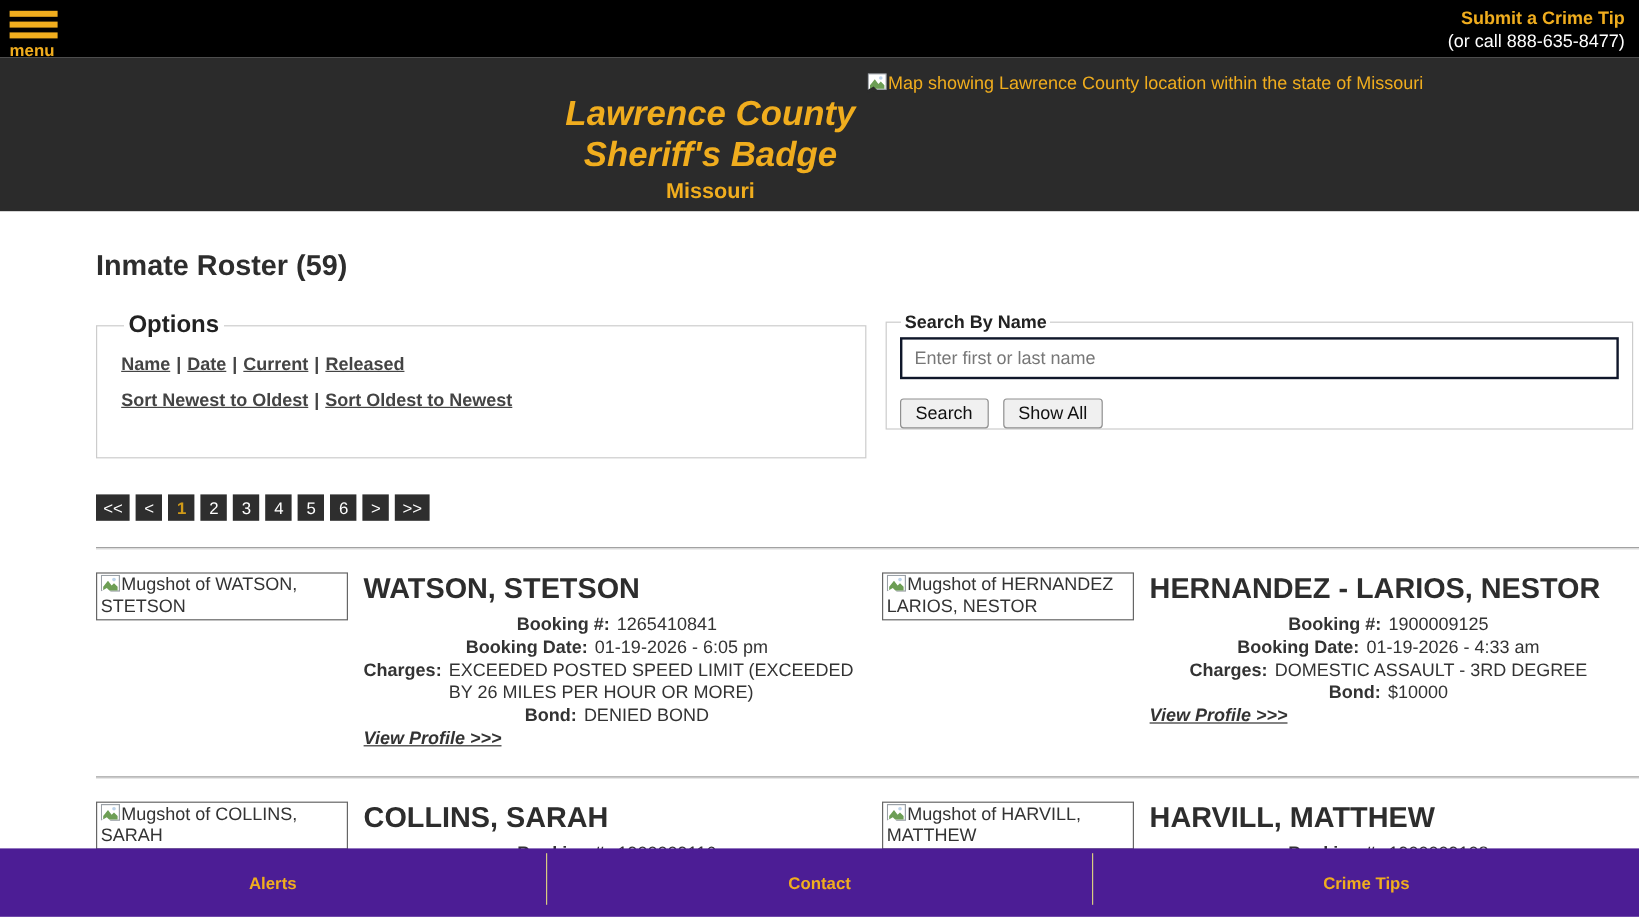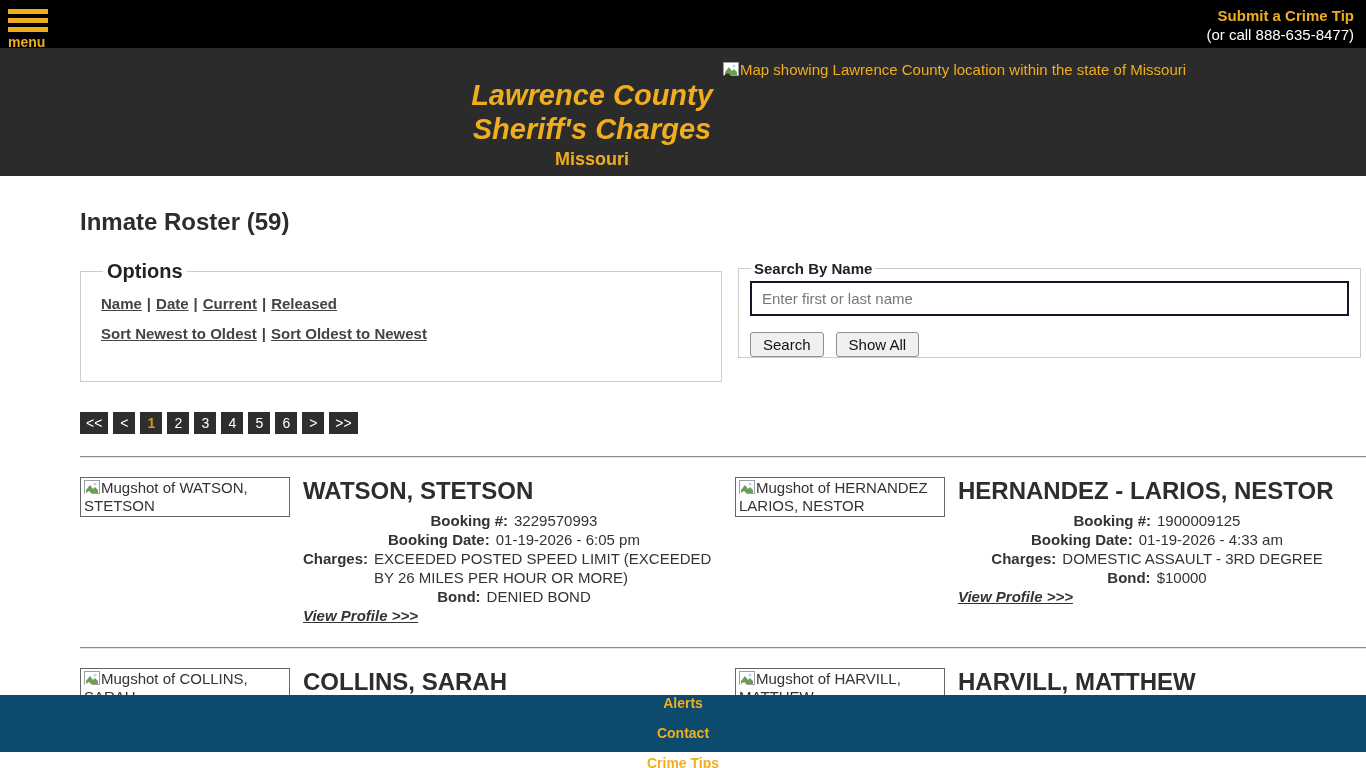--- a/index.html
+++ b/index.html
@@ -86,22 +86,22 @@
   .mug-box svg { vertical-align: -3px; margin-right: 1px; }
   .details { flex: 1; padding-right: 10px; }
   .iname { font-size: 24px; font-weight: bold; color: #2d2d2d; line-height: 27px; margin-bottom: 7px; }
   .frow { display: flex; font-size: 15px; line-height: 19px; justify-content: center; }
   .flbl { font-weight: bold; margin-right: 6px; white-space: nowrap; }
   .fval { max-width: 372px; }
   .view-profile { display: inline-block; color: #333; font-size: 15px; line-height: 19px; font-weight: bold; font-style: italic; text-decoration: underline; }
 
   
   .footer {
-    position: absolute; left: 0; right: 0; bottom: 16px; height: 57px;
-    background: #0c4a6e; display: flex; z-index: 10; flex-direction: column;
+    position: absolute; left: 0; right: 0; bottom: 4px; height: 57px;
+    background: #4c1d95; display: flex; z-index: 10;
   }
   .fsec { flex: 1; display: flex; align-items: center; justify-content: center; }
   .fsec a { color: #F0AD1E; font-size: 14px; font-weight: bold; text-decoration: none; }
   .fdiv { width: 1px; background: #D8CC80; margin: 4px 0 10px 0; }
 </style>
 </head>
 <body>
 
 <div class="topbar">
   <div class="topbar-left">
@@ -125,21 +125,21 @@
   <div class="broken-img map-alt">
     <svg width="16" height="16" viewBox="0 0 16 16">
         <rect x="0.5" y="0.5" width="15" height="13" fill="#ffffff" stroke="#9aa0a6"></rect>
         <path d="M2 10 L6 5 L9 9 L11 7 L14 10 L14 13 L2 13 Z" fill="#6d9e55"></path>
         <circle cx="11" cy="4" r="1.5" fill="#bcd3ea"></circle>
         <path d="M0 14 L5 11 L9 15 L0 16 Z" fill="#2B2B2B"></path>
       </svg><span>Map showing Lawrence County location within the state of Missouri</span>
   </div>
   <div class="title-block">
     <div class="title-line">Lawrence County</div>
-    <div class="title-line">Sheriff's Charges</div>
+    <div class="title-line">Sheriff's Badge</div>
     <div class="subtitle">Missouri</div>
   </div>
 </div>
 
 <div class="main">
   <h1 class="page-title">Inmate Roster (59)</h1>
 
   <div class="panels">
     <fieldset class="options-fs">
       <legend>Options</legend>
@@ -185,21 +185,21 @@
               <path d="M2 10 L6 5 L9 9 L11 7 L14 10 L14 13 L2 13 Z" fill="#6d9e55"></path>
               <circle cx="11" cy="4" r="1.5" fill="#bcd3ea"></circle>
               <path d="M0 14 L5 11 L9 15 L0 16 Z" fill="#ffffff"></path>
             </svg><span>Mugshot of WATSON, STETSON</span>
         </div>
       </div>
       <div class="details">
         <div class="iname">WATSON, STETSON</div>
         <div class="frow">
           <span class="flbl">Booking #:</span>
-          <span class="fval">3229570993</span>
+          <span class="fval">1265410841</span>
         </div>
         <div class="frow">
           <span class="flbl">Booking Date:</span>
           <span class="fval">01-19-2026 - 6:05 pm</span>
         </div>
         <div class="frow">
           <span class="flbl">Charges:</span>
           <span class="fval">EXCEEDED POSTED SPEED LIMIT (EXCEEDED BY 26 MILES PER HOUR OR MORE)</span>
         </div>
         <div class="frow">

